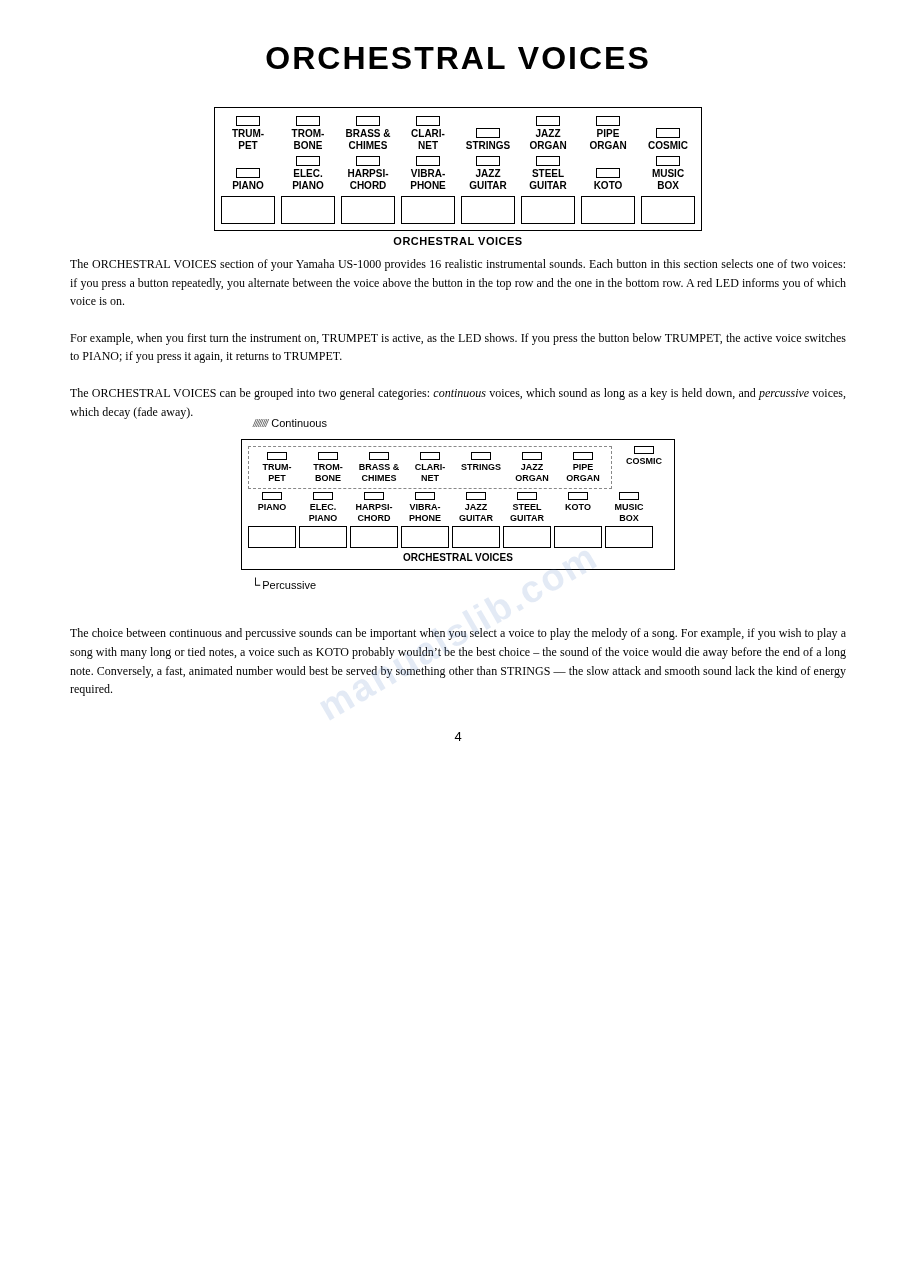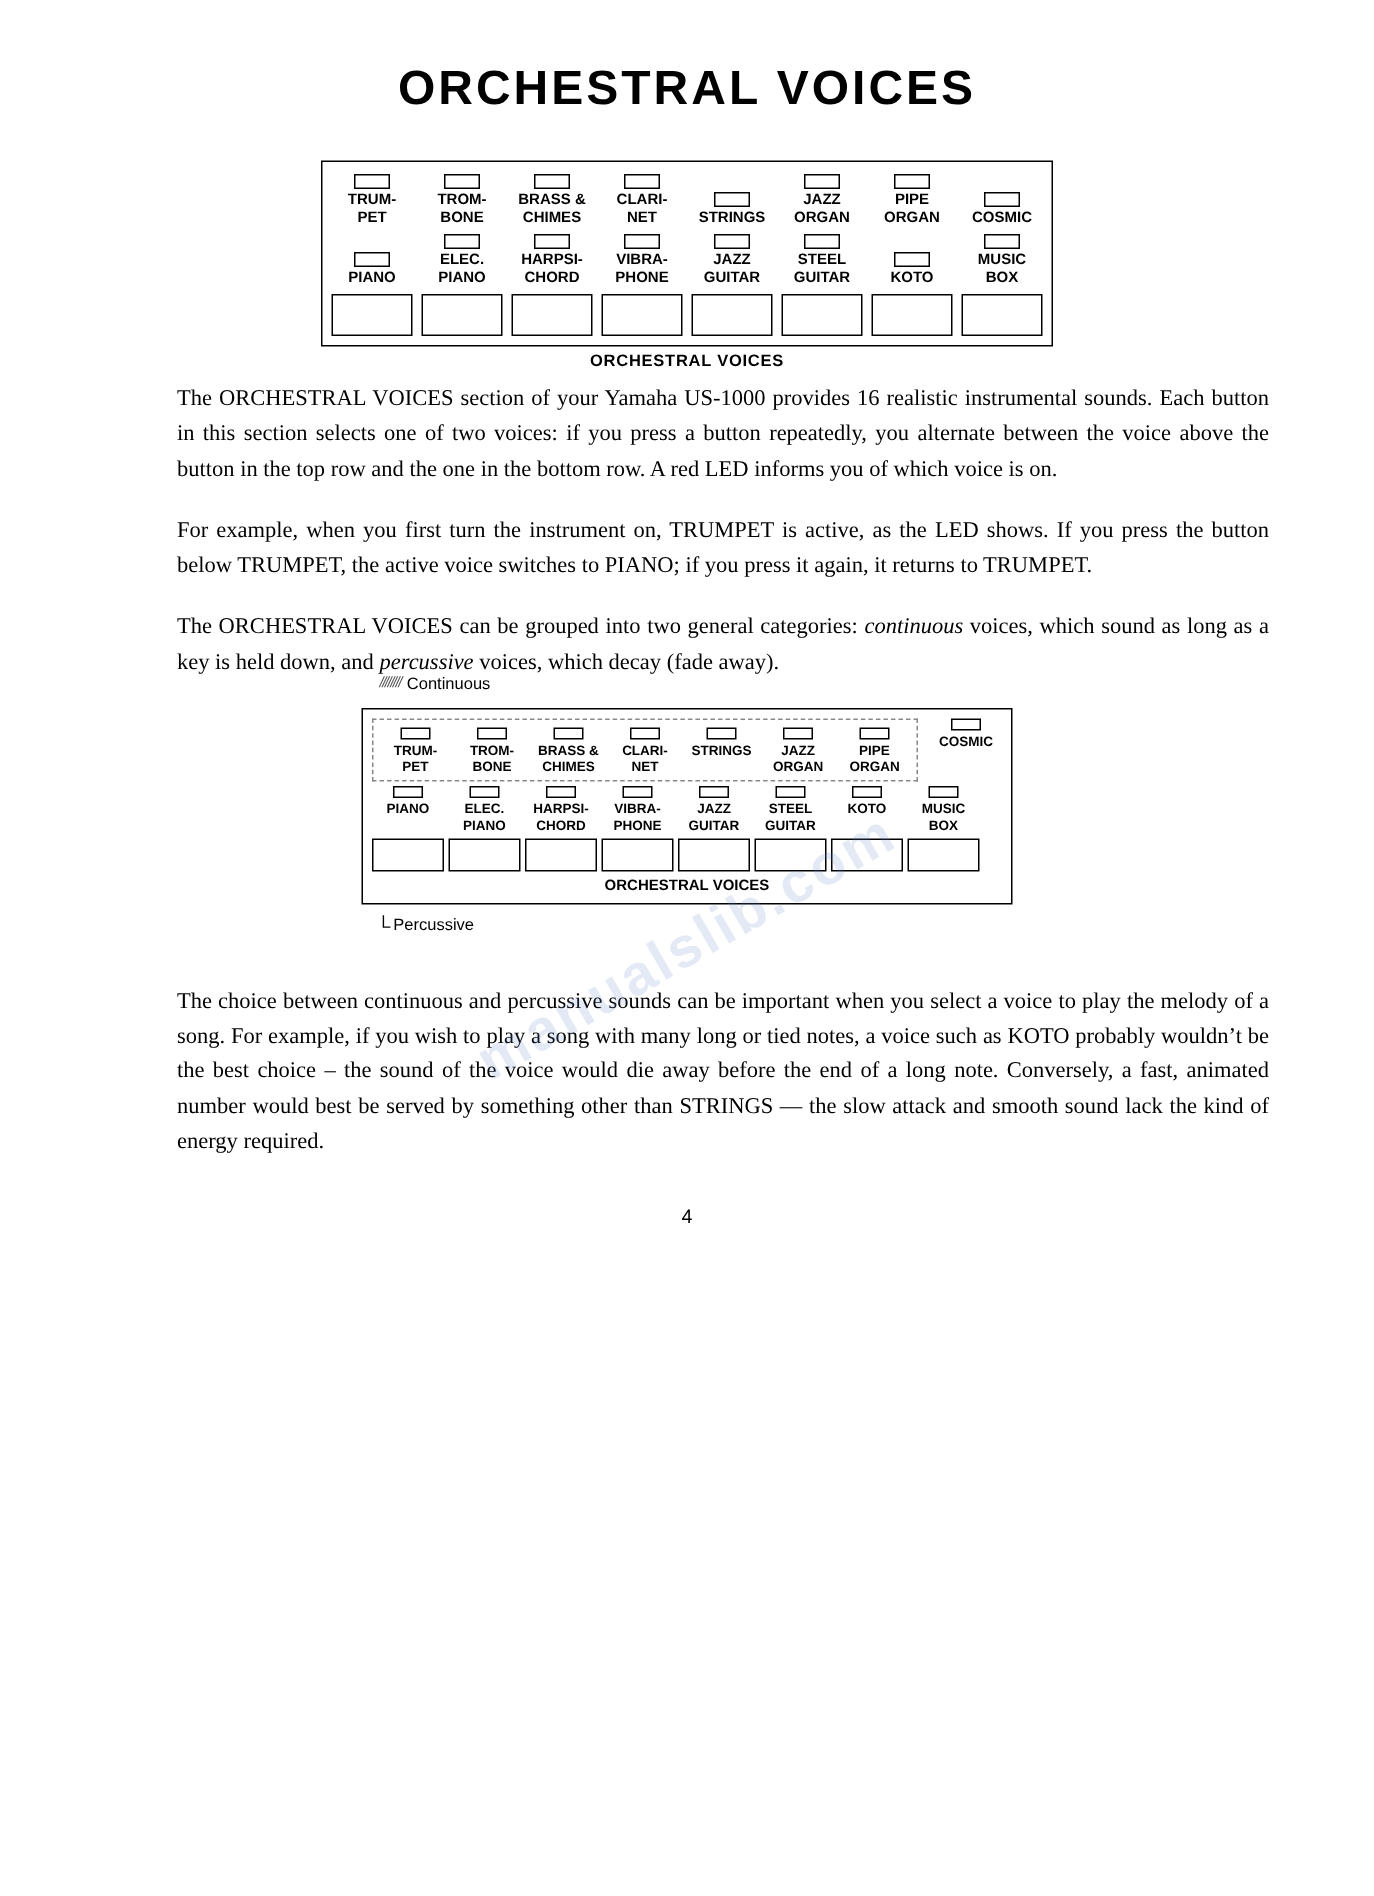--- a/index.html
+++ b/index.html
@@ -73,25 +73,24 @@
     .panel-label {
       text-align: center;
       font-size: 11px;
       font-family: Arial, sans-serif;
       font-weight: bold;
       margin-top: 4px;
       letter-spacing: 0.5px;
     }
     
     .body-text {
-      font-size: 15px;
+      font-size: 12px;
       line-height: 1.55;
       margin-bottom: 18px;
       text-align: justify;
-      margin-left: 48px;
     }
     
     .diagram-container {
       display: flex;
       justify-content: center;
       margin: 18px 0 18px 0;
       position: relative;
     }
     .diagram-voice-item {
       display: flex;

